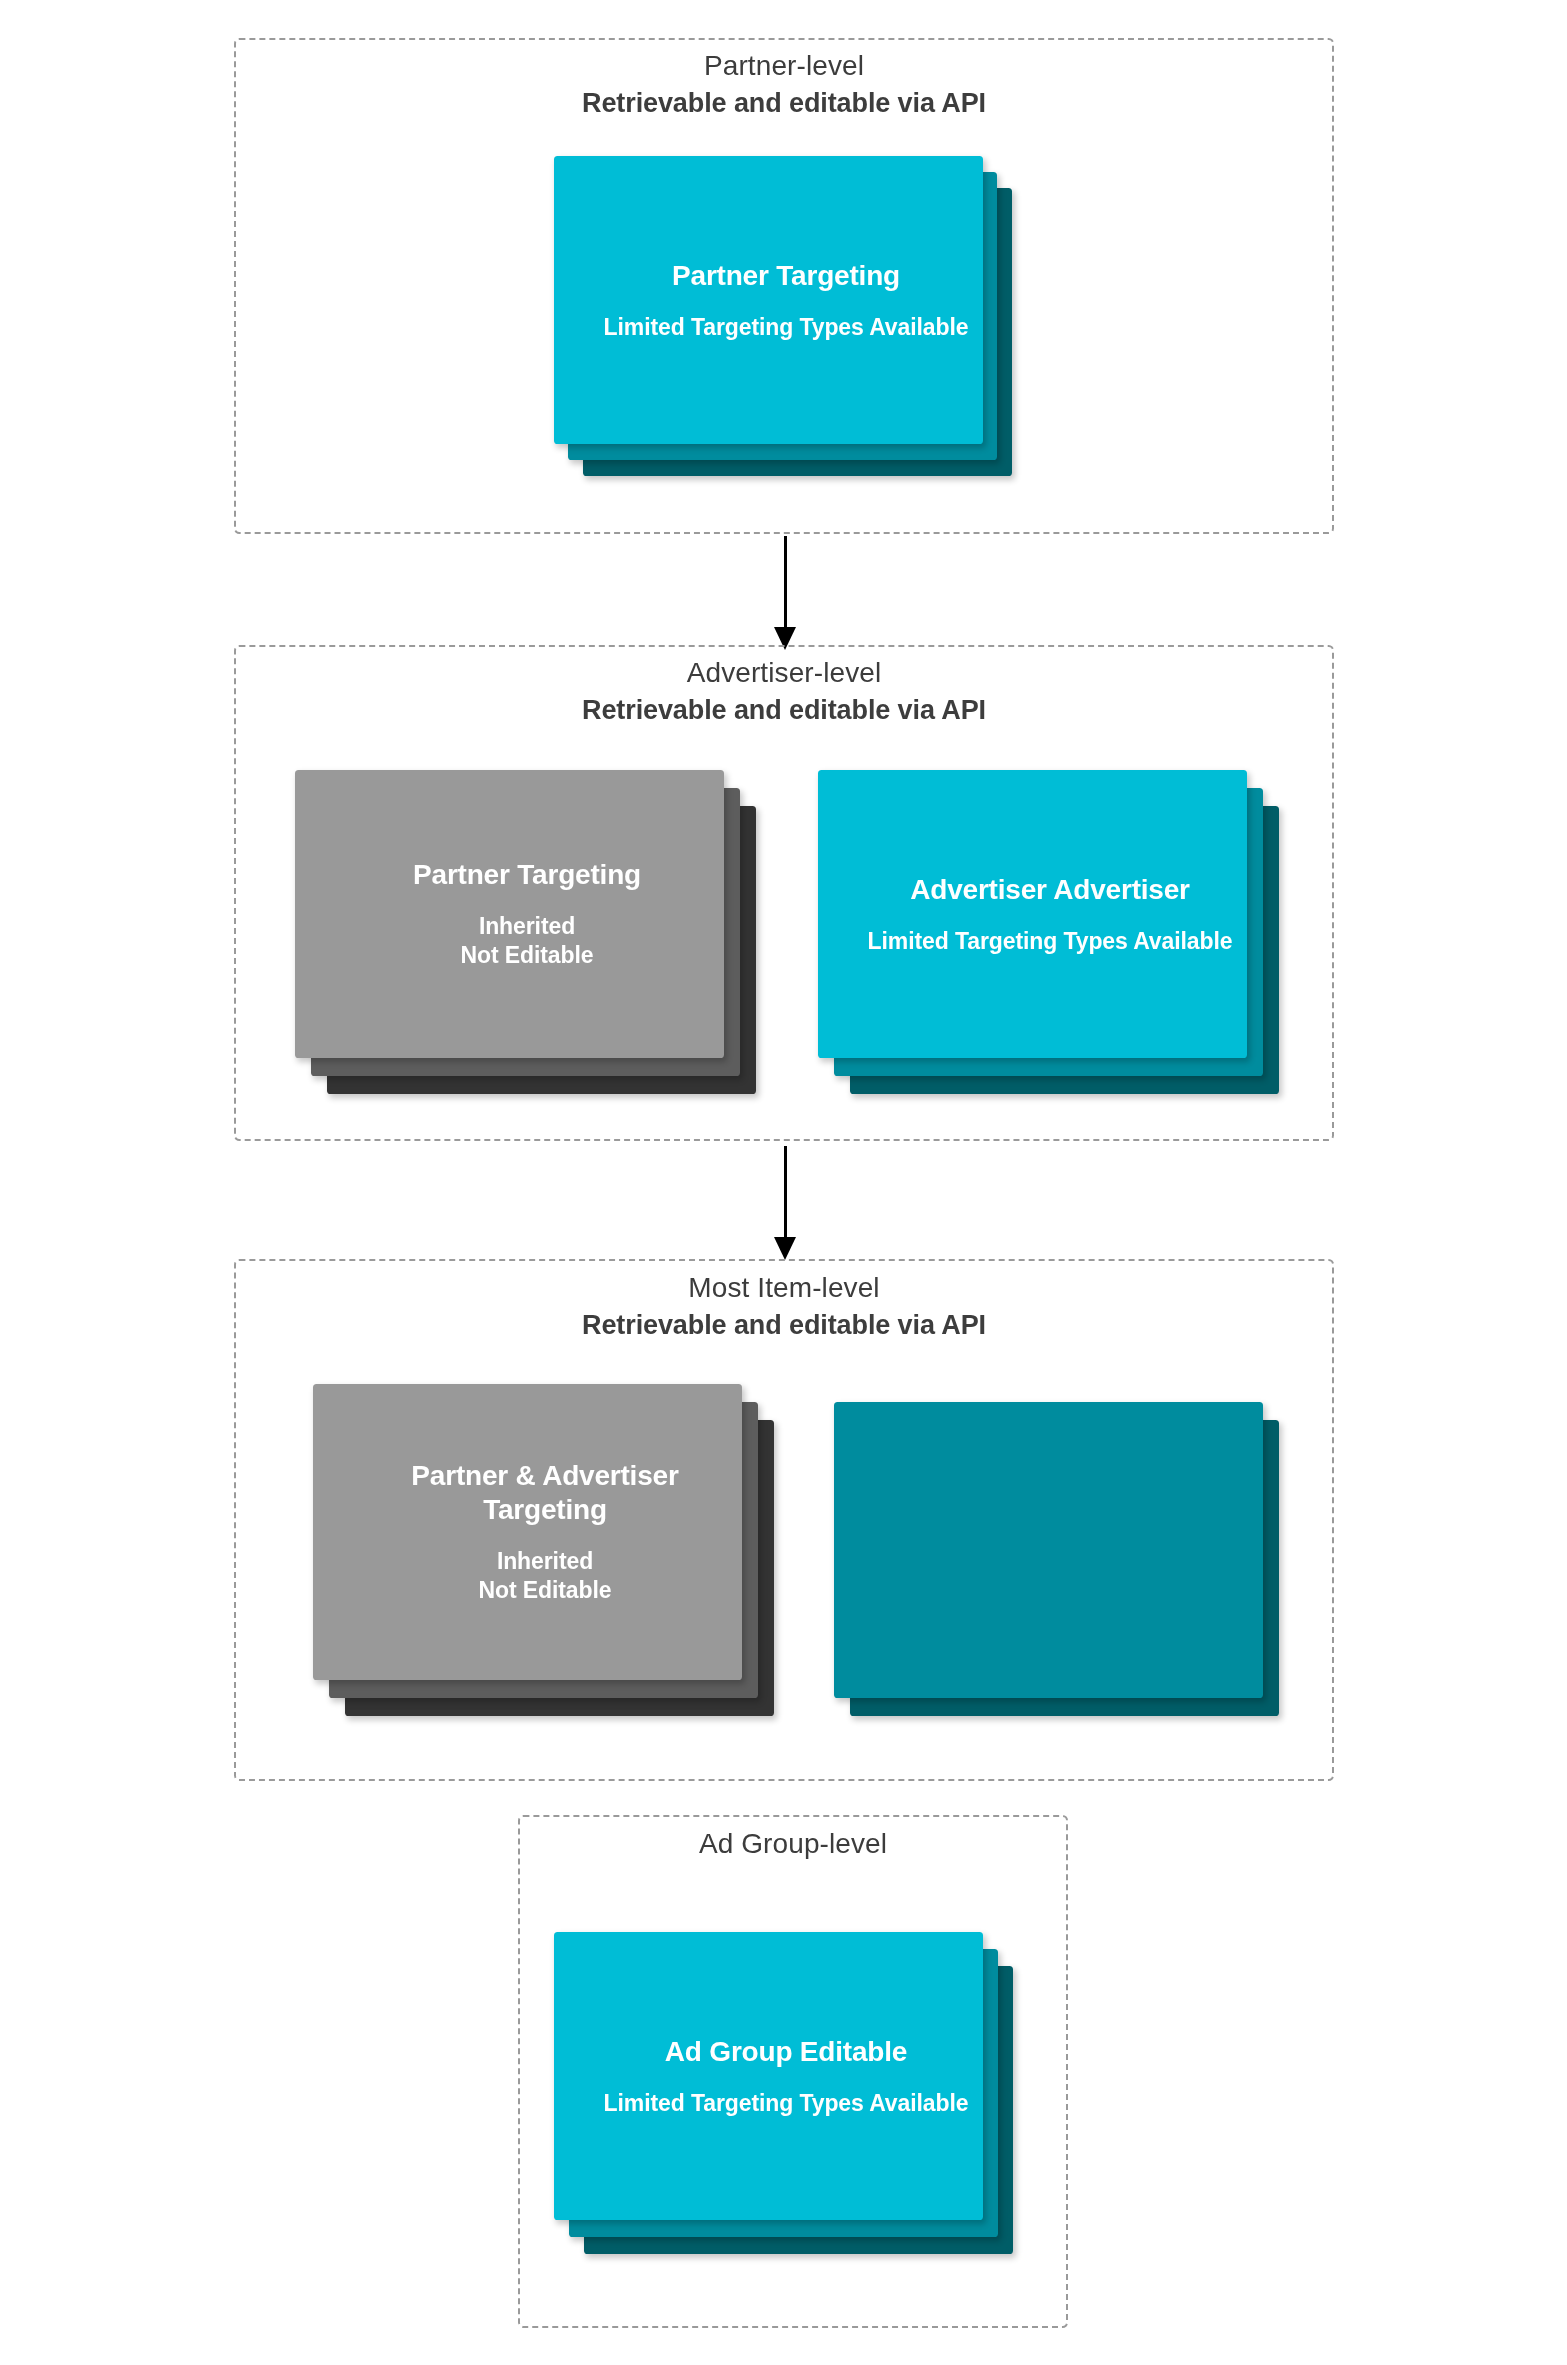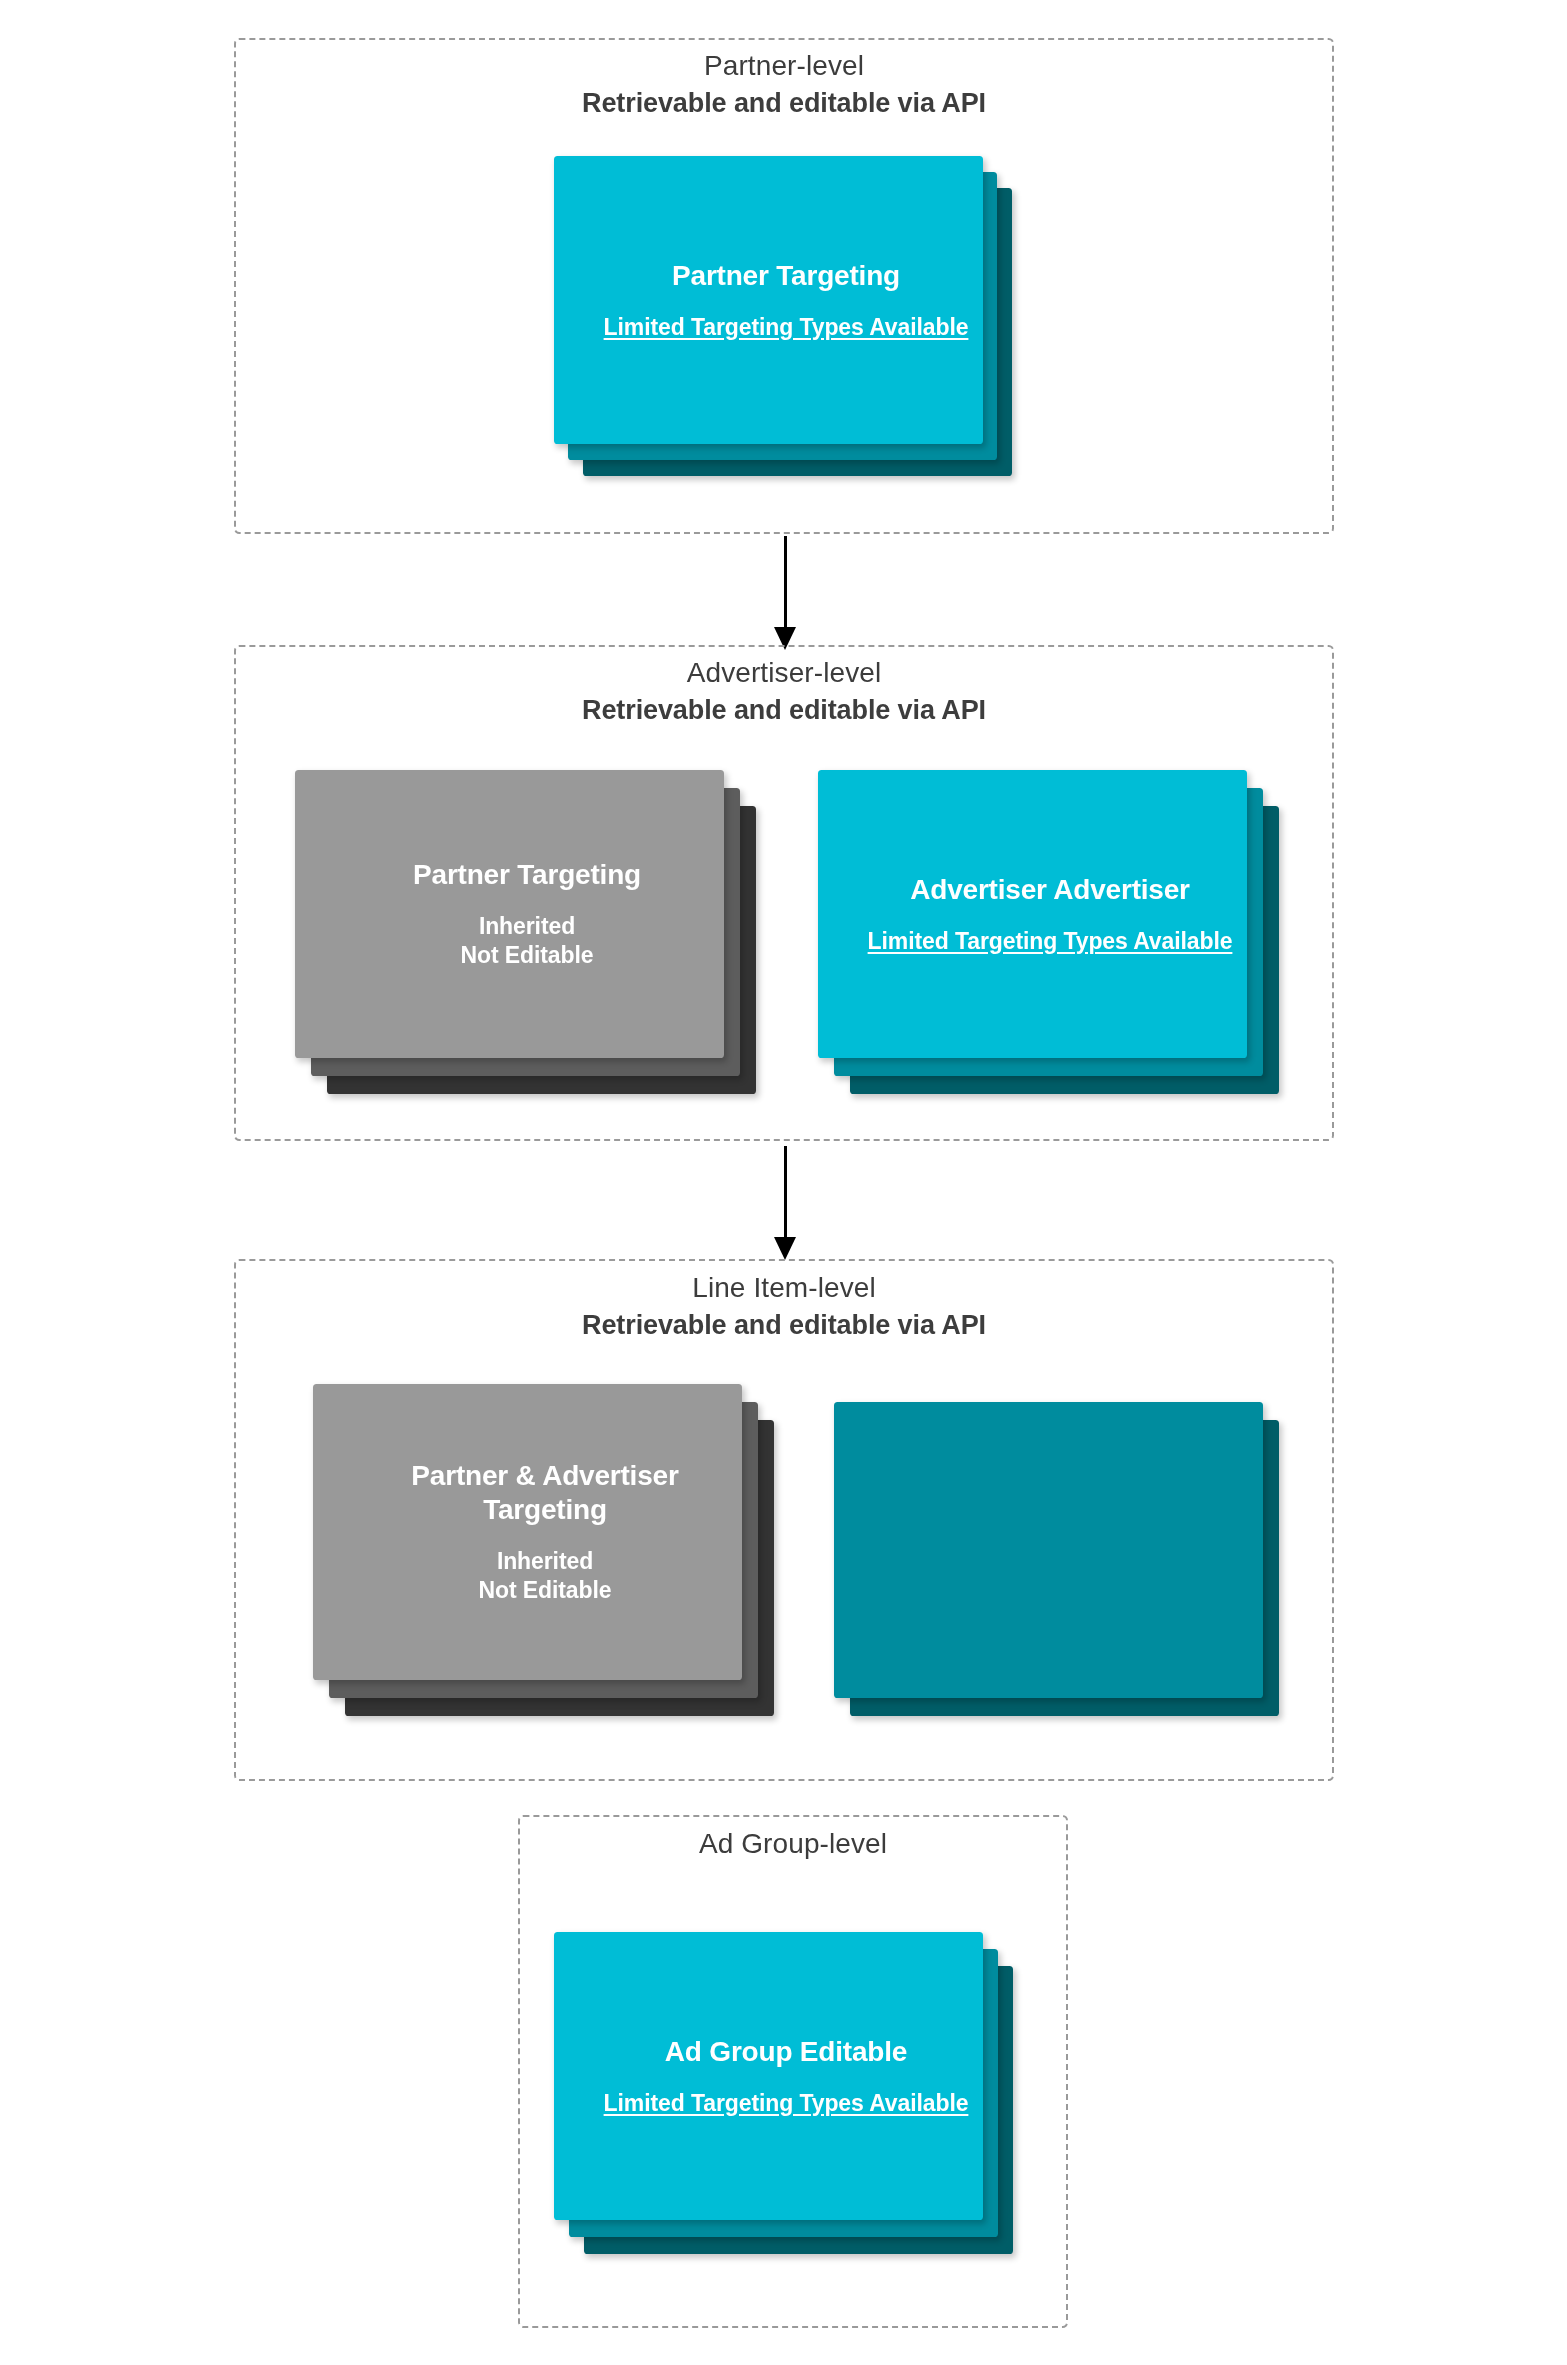--- a/index.html
+++ b/index.html
@@ -77,21 +77,20 @@
   .card-note{
     color:#ffffff;
     font-weight:700;
     font-size:23px;
     line-height:1.25;
     margin-top:19.6px;
     padding:0 12.5px;
     letter-spacing:-0.1px;
   }
   .card-note.underline{
-    text-decoration:underline;
     text-underline-offset:2.7px;
   }
 
   
   .teal-front{background:#00bdd6;}
   .teal-mid{background:#008c9e;}
   .teal-back{background:#005d67;}
   
   .gray-front{background:#999999;}
   .gray-mid{background:#5d5d5d;}
@@ -165,21 +164,21 @@
   </div>
 
   <div class="arrow" style="left:772px;top:1146px;width:27px;height:114px;">
     <div class="shaft" style="height:93px;"></div>
     <div class="head"></div>
   </div>
 
   <div class="level" style="left:234px;top:1259px;width:1100px;height:522px;"></div>
 
   <div class="level-head" style="left:234px;top:1272px;width:1100px;">
-    <span class="level-title">Line Item-level</span>
+    <span class="level-title">Most Item-level</span>
     <span class="level-sub">Retrievable and editable via API</span>
   </div>
 
   <div class="stack" style="left:295px;top:1384px;width:461px;height:357px;margin-left:18px;">
     <div class="card back2 gray-back" style="left:32px;top:36px;width:429px;height:296px;"></div>
     <div class="card back1 gray-mid" style="left:16px;top:18px;width:429px;height:296px;"></div>
     <div class="card front gray-front" style="left:0px;top:0px;width:429px;height:296px;">
       <div class="card-title">Partner &amp; Advertiser Targeting</div>
       <div class="card-note" style="white-space:pre-line;">Inherited
 Not Editable</div>

